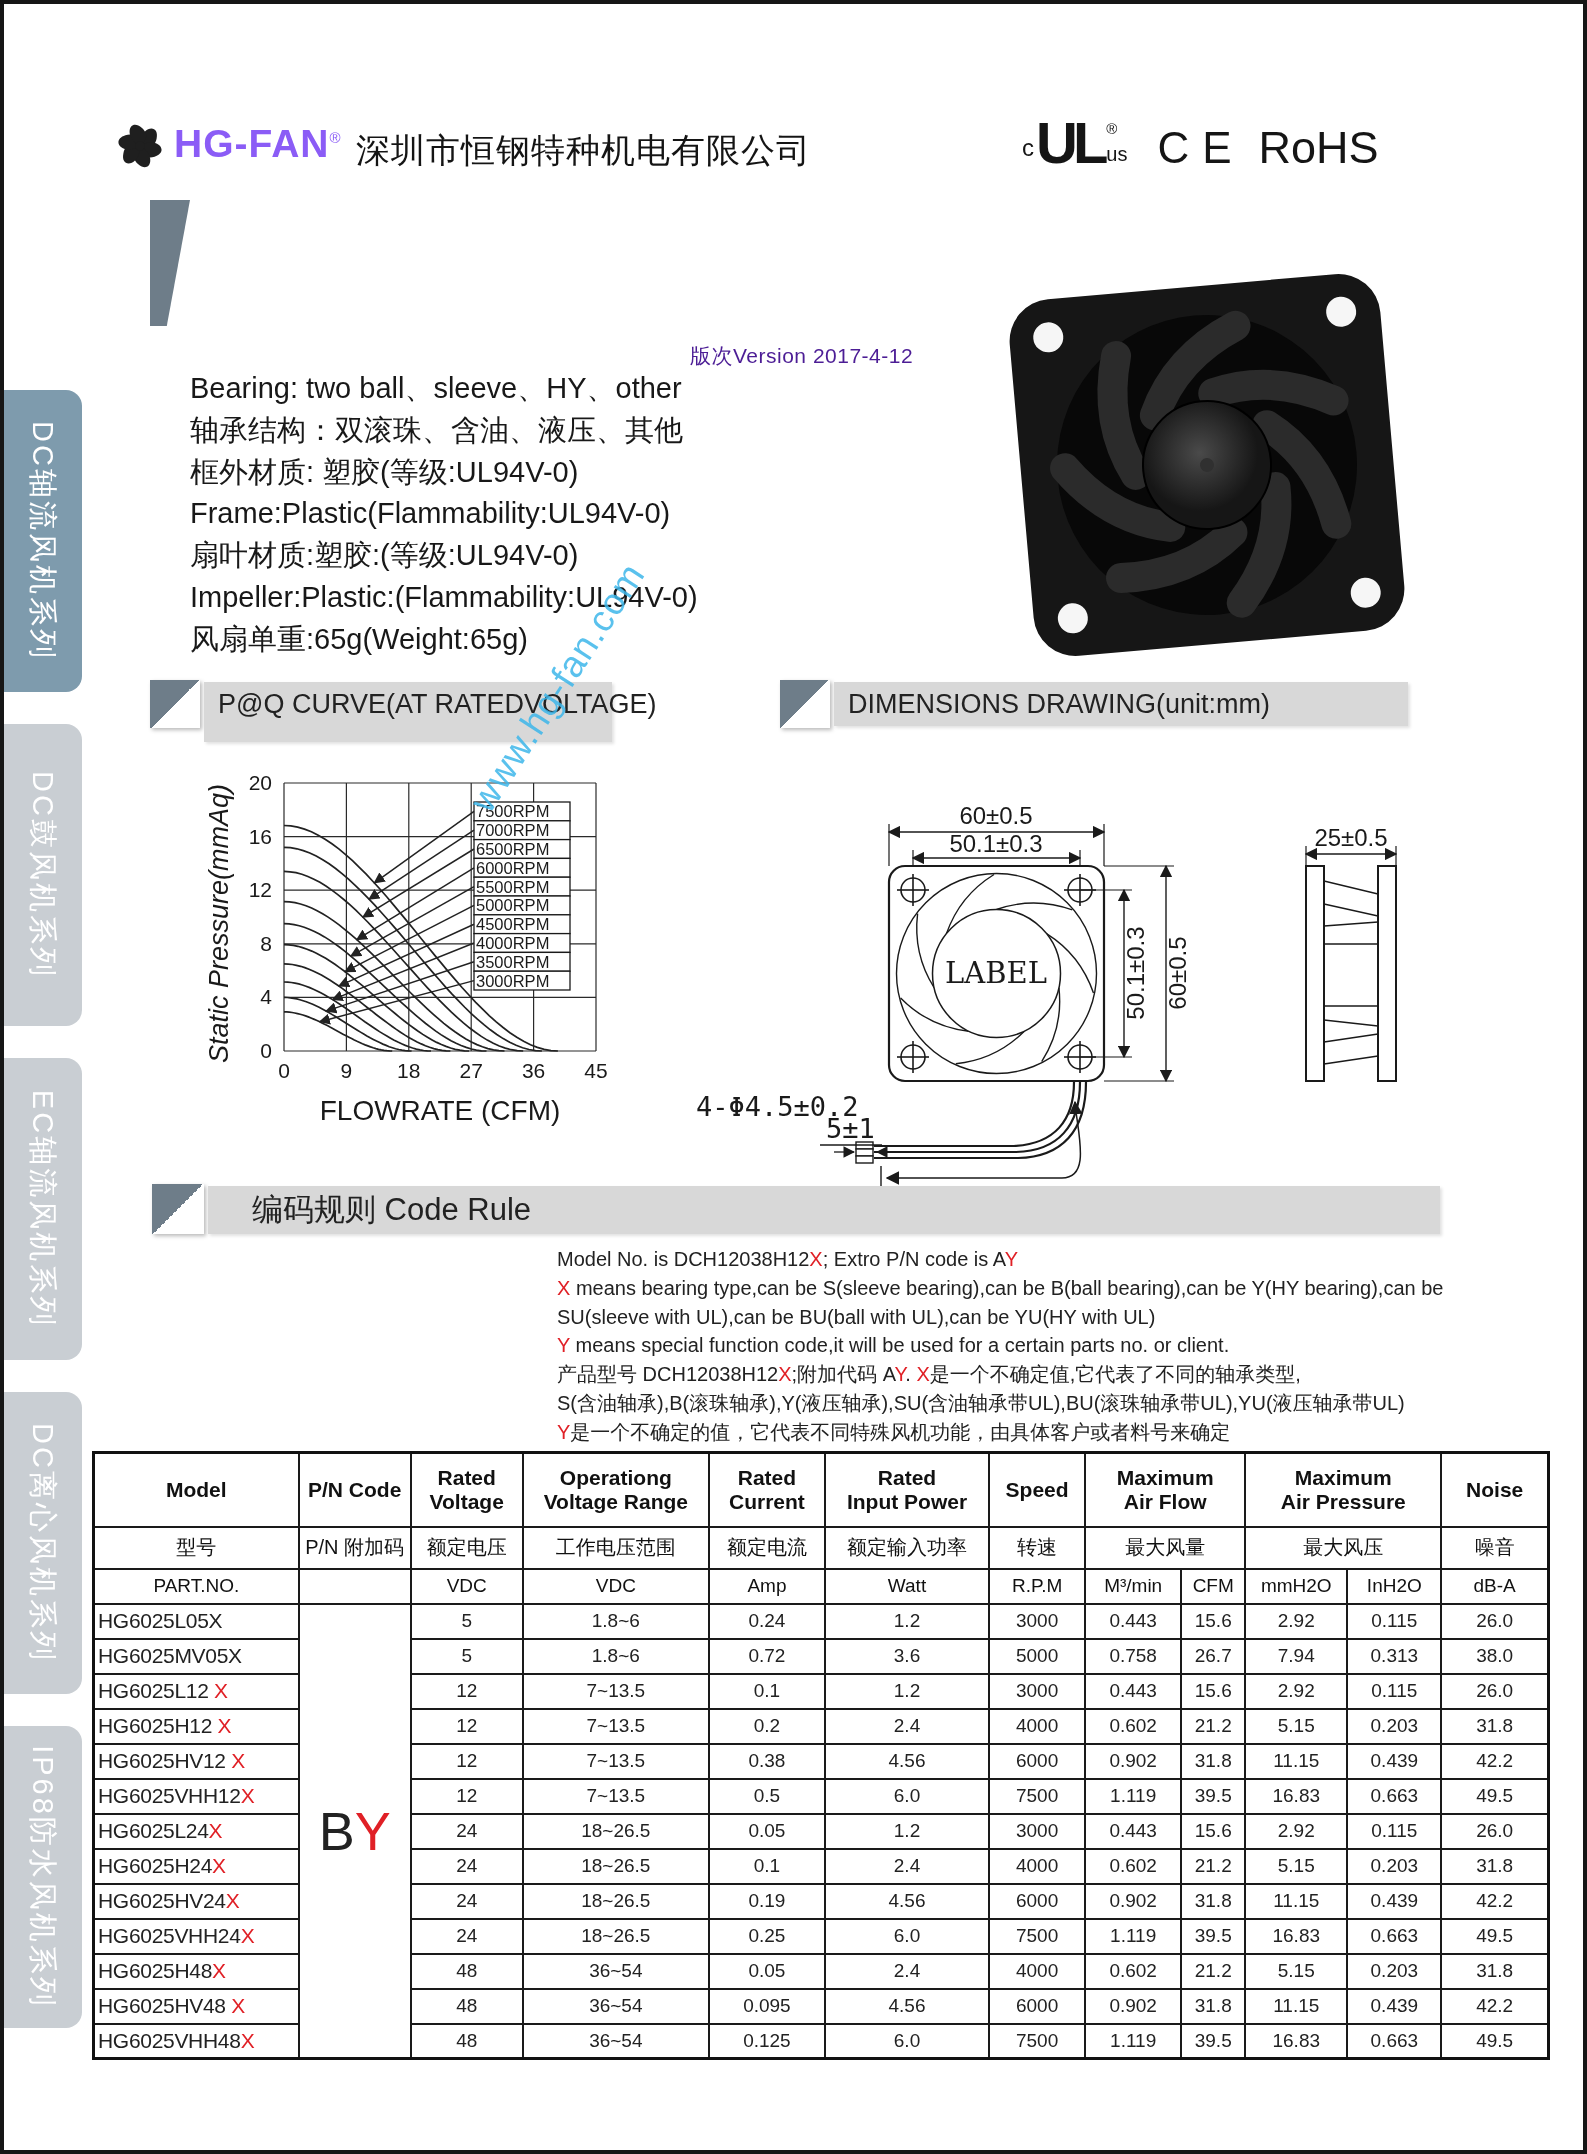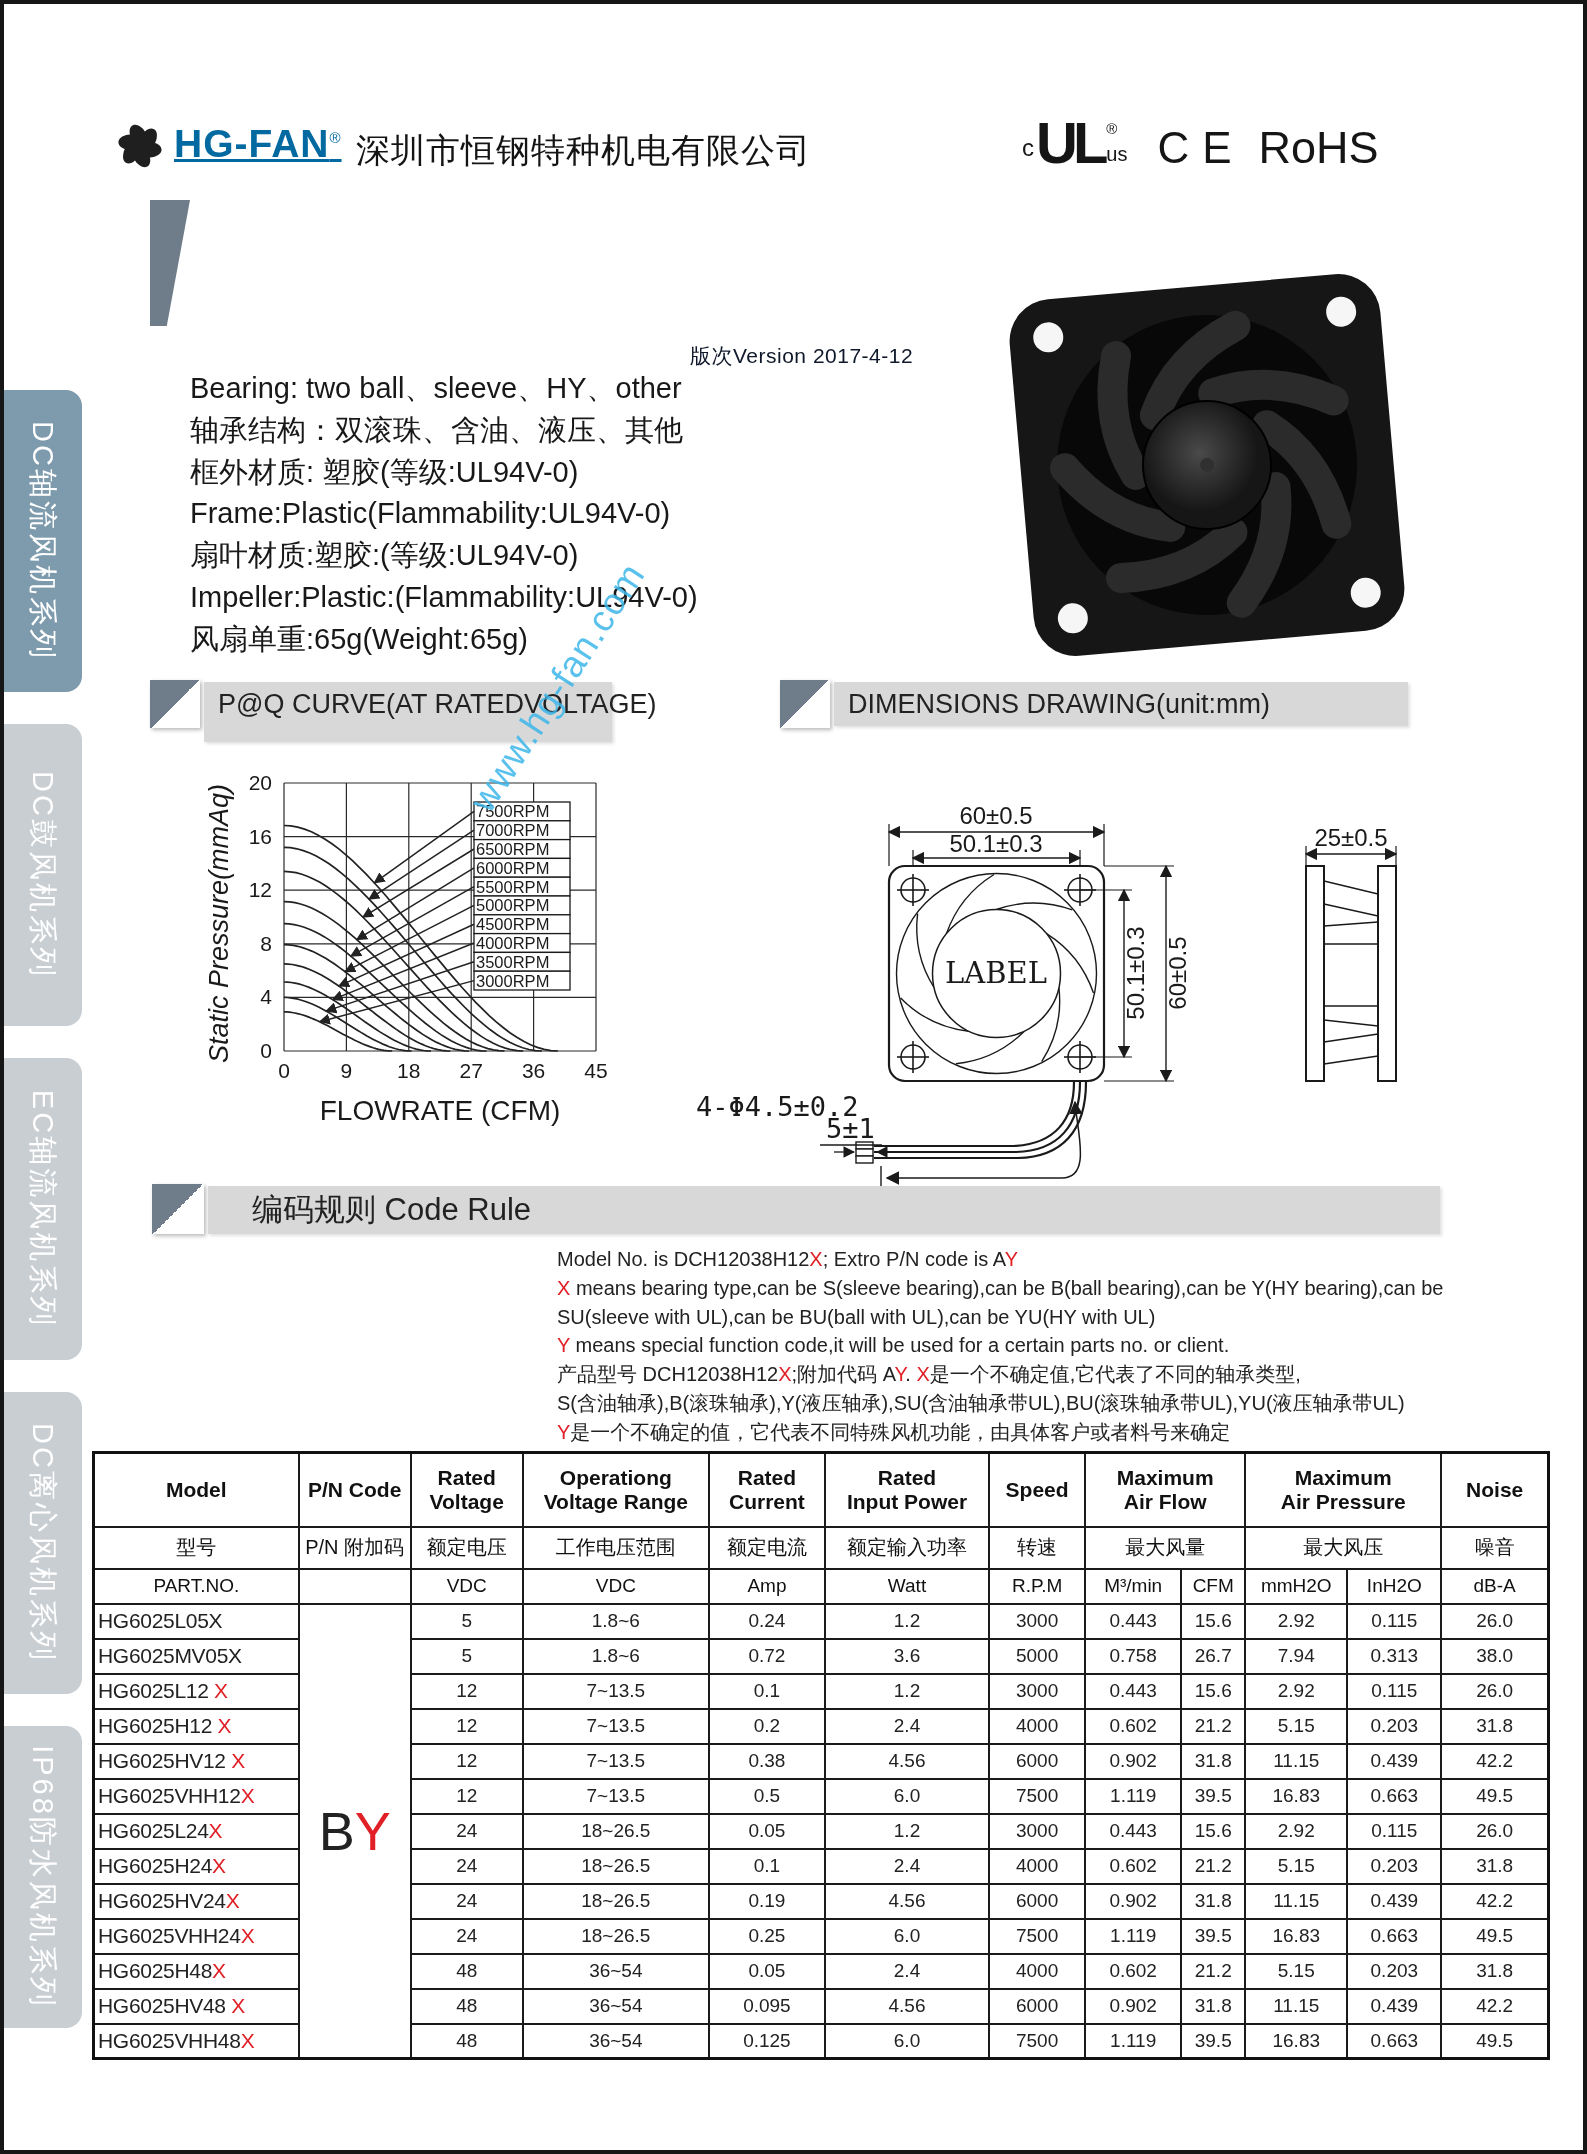--- a/index.html
+++ b/index.html
@@ -10,39 +10,39 @@
 
   
   .tab{position:absolute;left:0;width:78px;height:302px;border-radius:0 16px 16px 0;}
   .tab.active{background:#7e9bad;}
   .tab.idle{background:#c9ced3;}
   .tab .vtext{position:absolute;left:50%;top:50%;width:302px;height:42px;line-height:42px;
         transform:translate(-50%,-50%) rotate(90deg);text-align:center;color:#fff;
         font-size:29px;letter-spacing:3px;white-space:nowrap;}
 
   
-  #brand{left:170px;top:118px;font-size:39px;font-weight:800;letter-spacing:1px;color:#0369a1;text-decoration:underline;}
+  #brand{left:170px;top:118px;font-size:39px;font-weight:800;letter-spacing:1px;color:#8b5cf6;}
   #brand sup{font-size:15px;font-weight:400;}
   #company{left:352px;top:124px;font-size:34px;font-weight:500;color:#141414;letter-spacing:1px;}
   #certs{left:1018px;top:110px;display:flex;align-items:flex-end;color:#151515;}
   #certs .c-small{font-size:24px;margin:0 2px 10px 0;}
   #certs .ul-big{font-size:58px;font-weight:800;letter-spacing:-5px;line-height:1;}
   #certs .ul-col{display:flex;flex-direction:column;justify-content:space-between;height:52px;margin-left:3px;}
   #certs .ul-reg{font-size:15px;}
   #certs .ul-us{font-size:20px;margin-bottom:6px;}
   #certs .ce{font-size:44px;font-weight:400;letter-spacing:13px;margin:0 0 2px 30px;line-height:1;}
   #certs .rohs{font-size:45px;font-weight:500;margin:0 0 2px 14px;line-height:1;}
 
   
   #title-wedge{left:146px;top:196px;width:40px;height:126px;background:#6e7d89;
         clip-path:polygon(0 0,100% 0,42% 100%,0 100%);}
   #title-box{left:186px;top:196px;width:482px;height:126px;background:#dcdcdc;}
   .title-line{font-size:46px;font-weight:bold;line-height:57px;padding-left:16px;color:#1c1c1c;white-space:nowrap;}
   #title-box{padding-top:6px;box-sizing:border-box;}
-  #version{left:686px;top:338px;font-size:21px;color:#0f172a;letter-spacing:0.5px;}
+  #version{left:686px;top:338px;font-size:21px;color:#4c1d95;letter-spacing:0.5px;}
 
   
   #specs{left:186px;top:364px;font-size:29px;line-height:41.8px;color:#181818;white-space:nowrap;}
 
   
   .wedge{background:linear-gradient(135deg,#6e7d89 0 50%,#ffffff 50% 100%);
          box-shadow:2px 2px 4px rgba(0,0,0,.28);}
   .bar{background:#d8d8d8;color:#222;font-size:27px;line-height:44px;padding-left:14px;
        box-shadow:2px 2px 3px rgba(0,0,0,.12);white-space:nowrap;}
 

